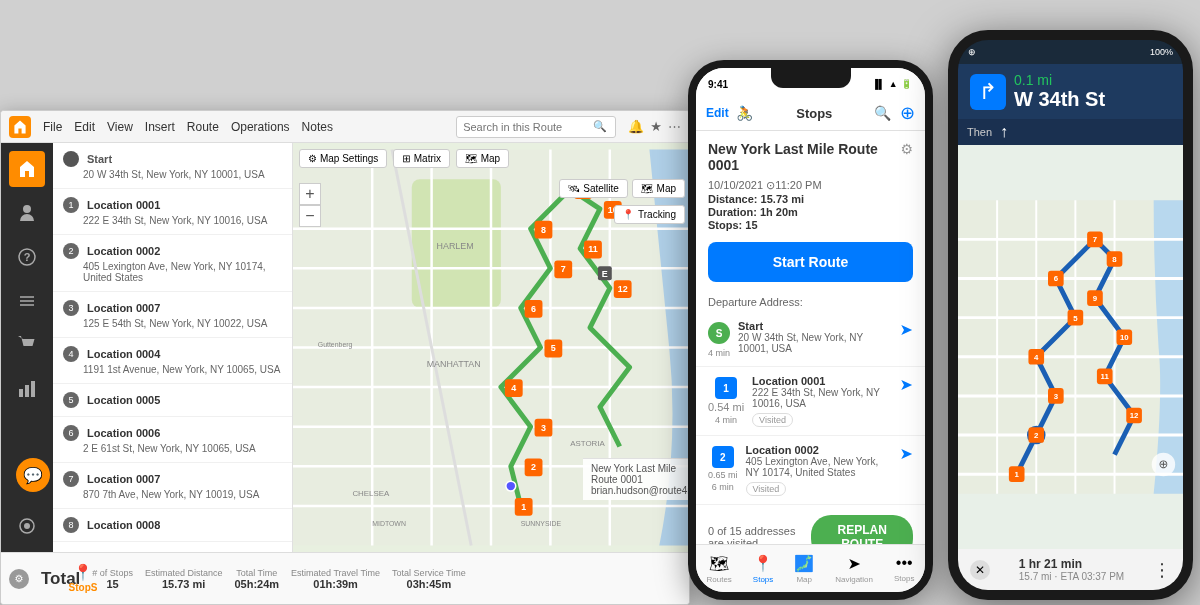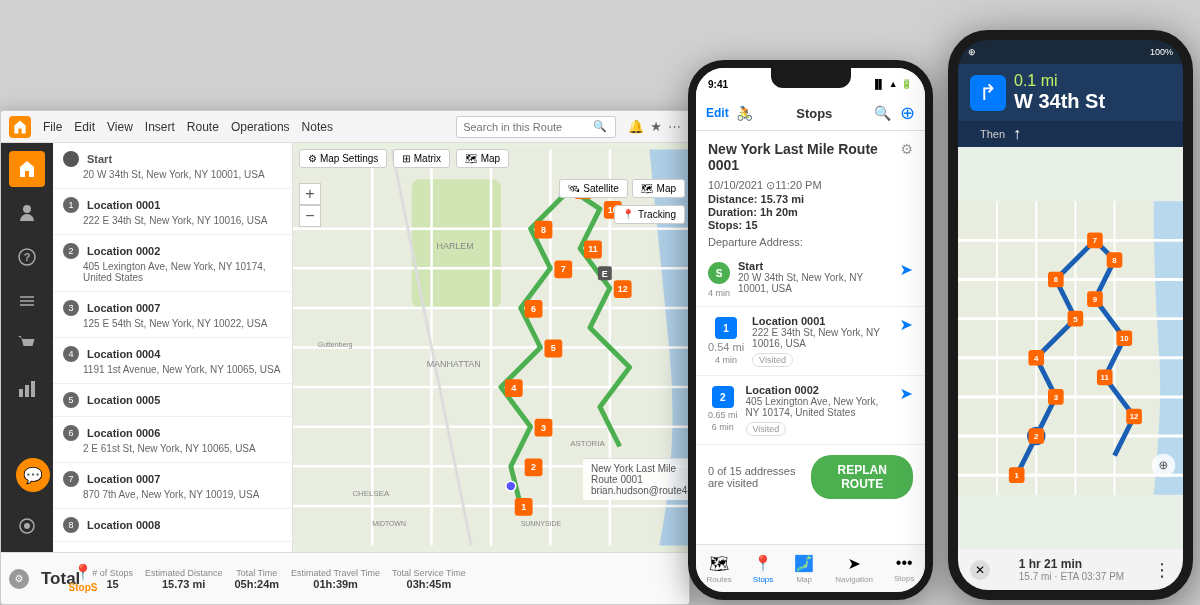--- a/index.html
+++ b/index.html
@@ -494,31 +494,31 @@
       background: #007AFF;
       border-radius: 6px;
       display: flex;
       align-items: center;
       justify-content: center;
       color: #fff;
       font-size: 20px;
     }
     .nav-street-info { flex: 1; }
     .nav-distance {
-      font-size: 16px;
-      color: #bef264;
+      font-size: 14px;
+      color: #22c55e;
     }
     .nav-street {
       font-size: 20px;
       font-weight: 700;
       color: #fff;
     }
     .phone2-then-bar {
       background: #1a3050;
-      padding: 4px 22px;
+      padding: 4px 9px;
       display: flex;
       align-items: center;
       gap: 8px;
       font-size: 11px;
       color: #ccc;
     }
     .then-arrow {
       color: #fff;
       font-size: 16px;
     }
@@ -904,20 +904,21 @@
         <span class="phone-route-title">New York Last Mile Route 0001</span>
         <span style="font-size:14px;color:#999;">⚙</span>
       </div>
       <div class="phone-route-meta">
         <div>10/10/2021 ⊙11:20 PM</div>
         <div><span>Distance:</span> <span>15.73 mi</span></div>
         <div><span>Duration:</span> <span>1h 20m</span></div>
         <div><span>Stops:</span> <span>15</span></div>
       </div>
 
+      <button class="start-route-btn">Start Route</button>
 
       <div class="departure-section">
         <span>Departure Address:</span>
       </div>
 
       
       <div class="stop-item">
         <div style="display:flex;flex-direction:column;align-items:center;gap:4px;">
           <div class="stop-badge start">S</div>
           <div style="font-size:9px;color:#888;">4 min</div>

